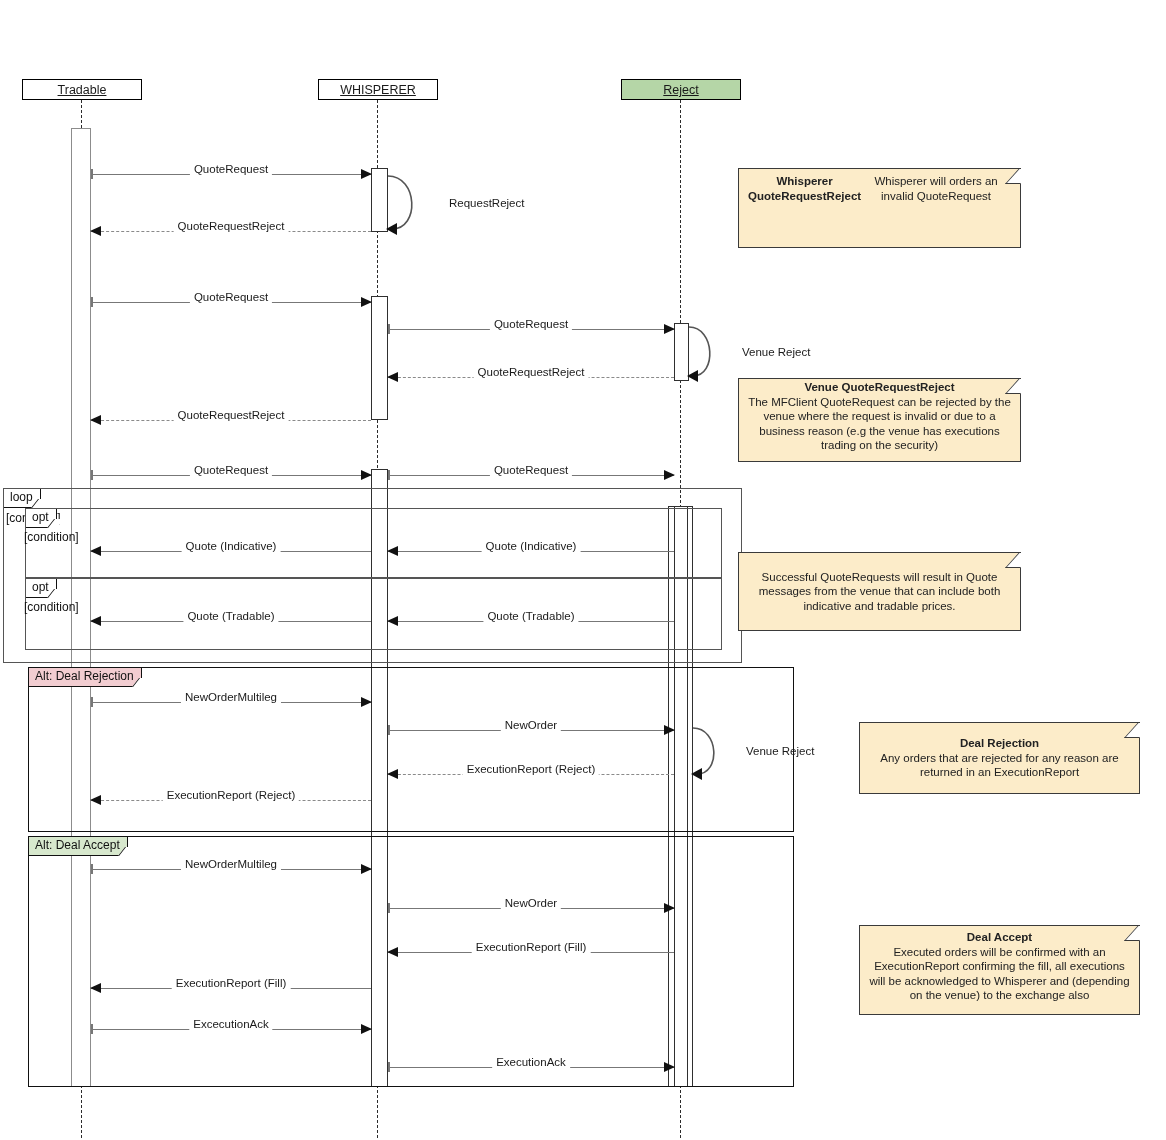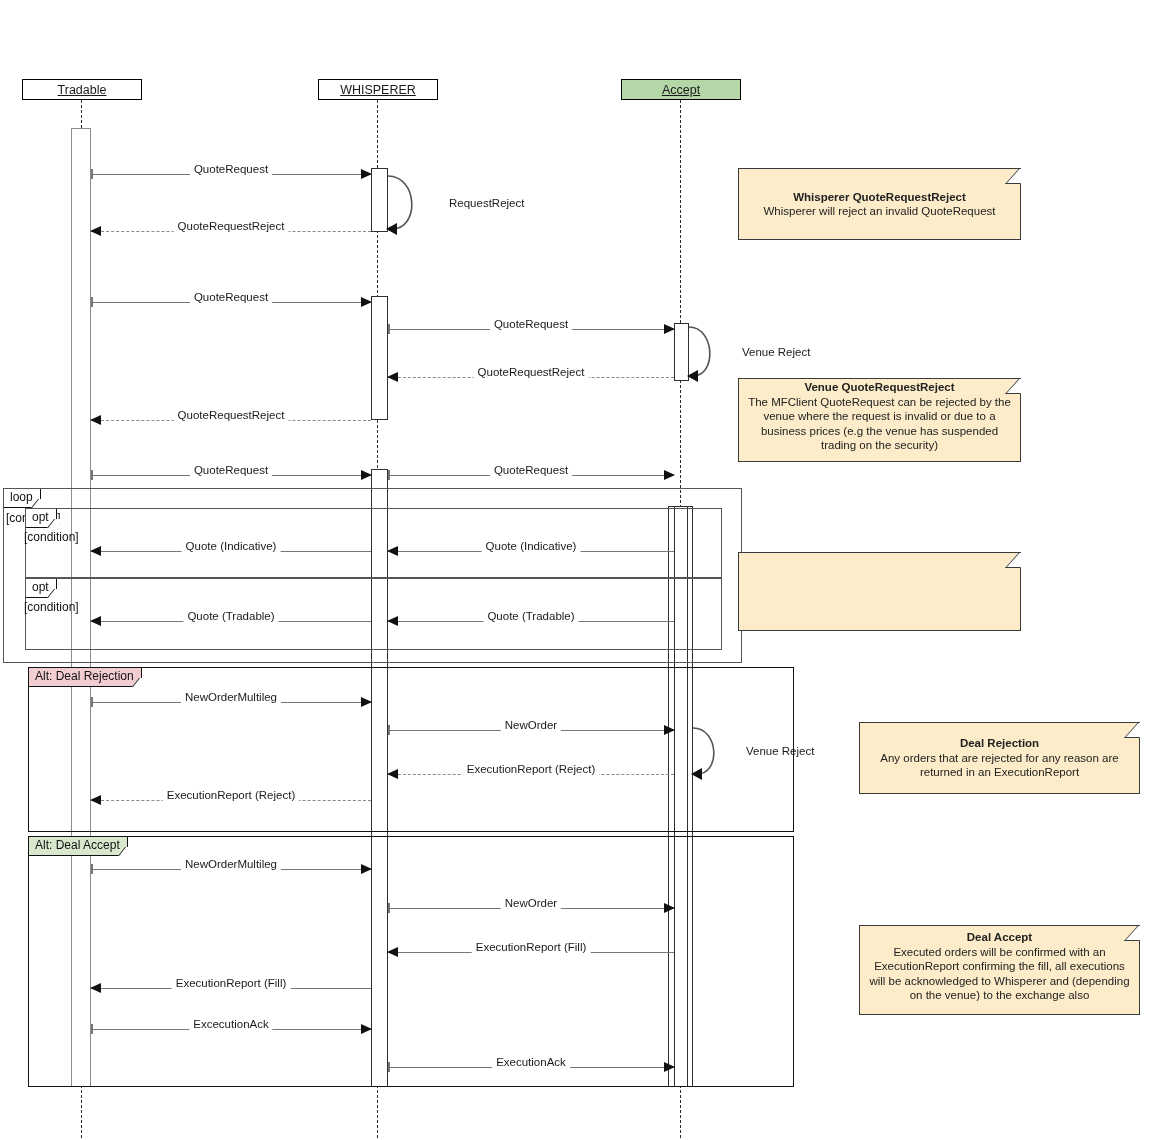--- a/index.html
+++ b/index.html
@@ -142,21 +142,21 @@
 
 <div id="canvas">
 
   <div class="actor-box" style="left:22px; top:79px; width:120px;">
     <span>Tradable</span>
   </div>
   <div class="actor-box" style="left:318px; top:79px; width:120px;">
     <span>WHISPERER</span>
   </div>
   <div class="actor-box venue" style="left:621px; top:79px; width:120px;">
-    <span>Accept</span>
+    <span>Reject</span>
   </div>
 
   <div class="lifeline" style="left:81px;  top:100px; height:1038px;"></div>
   <div class="lifeline" style="left:377px; top:100px; height:1038px;"></div>
   <div class="lifeline" style="left:680px; top:100px; height:1038px;"></div>
 
   <div class="activation" style="left:71px; top:128px; width:20px; height:959px;"></div>
 
   <div class="activation dark" style="left:371px; top:168px; width:17px; height:64px;"></div>
   <div class="activation dark" style="left:371px; top:296px; width:17px; height:124px;"></div>
@@ -349,34 +349,35 @@
     <div class="label">ExcecutionAck</div>
   </div>
 
   <div class="msg right" style="left:388px; top:1067px; width:286px;">
     <div class="line"></div>
     <div class="tail" style="left:0;"></div>
     <div class="head"></div>
     <div class="label">ExecutionAck</div>
   </div>
 
-  <div class="note" style="left:738px; top:168px; width:283px; height:72px; display:flex; flex-direction:column; justify-content:center;text-align:center;">
+  <div class="note" style="left:738px; top:168px; width:283px; height:80px; display:flex; flex-direction:row; justify-content:center;text-align:center;">
     <div class="fold"></div>
     <span class="ntitle">Whisperer QuoteRequestReject</span>
-    <span class="nbody">Whisperer will reject an invalid QuoteRequest</span>
+    <span class="nbody">Whisperer will orders an invalid QuoteRequest</span>
   </div>
 
   <div class="note overflow" style="left:738px; top:378px; width:283px; height:84px; display:flex; flex-direction:column; justify-content:center;">
     <div class="fold"></div>
     <span class="ntitle">Venue QuoteRequestReject</span>
-    <span class="nbody">The MFClient QuoteRequest can be rejected by the venue where the request is invalid or due to a business prices (e.g the venue has suspended trading on the security)</span>
+    <span class="nbody">The MFClient QuoteRequest can be rejected by the venue where the request is invalid or due to a business reason (e.g the venue has executions trading on the security)</span>
   </div>
 
   <div class="note" style="left:738px; top:552px; width:283px; height:79px; display:flex; flex-direction:column; justify-content:center;">
     <div class="fold"></div>
+    <span class="nbody">Successful QuoteRequests will result in Quote messages from the venue that can include both indicative and tradable prices.</span>
   </div>
 
   <div class="note overflow" style="left:859px; top:925px; width:281px; height:90px; display:flex; flex-direction:column; justify-content:center;">
     <div class="fold"></div>
     <span class="ntitle">Deal Accept</span>
     <span class="nbody">Executed orders will be confirmed with an ExecutionReport confirming the fill, all executions will be acknowledged to Whisperer and (depending on the venue) to the exchange also</span>
   </div>
 
   <div class="note" style="left:859px; top:722px; width:281px; height:72px; display:flex; flex-direction:column; justify-content:center;">
     <div class="fold"></div>

